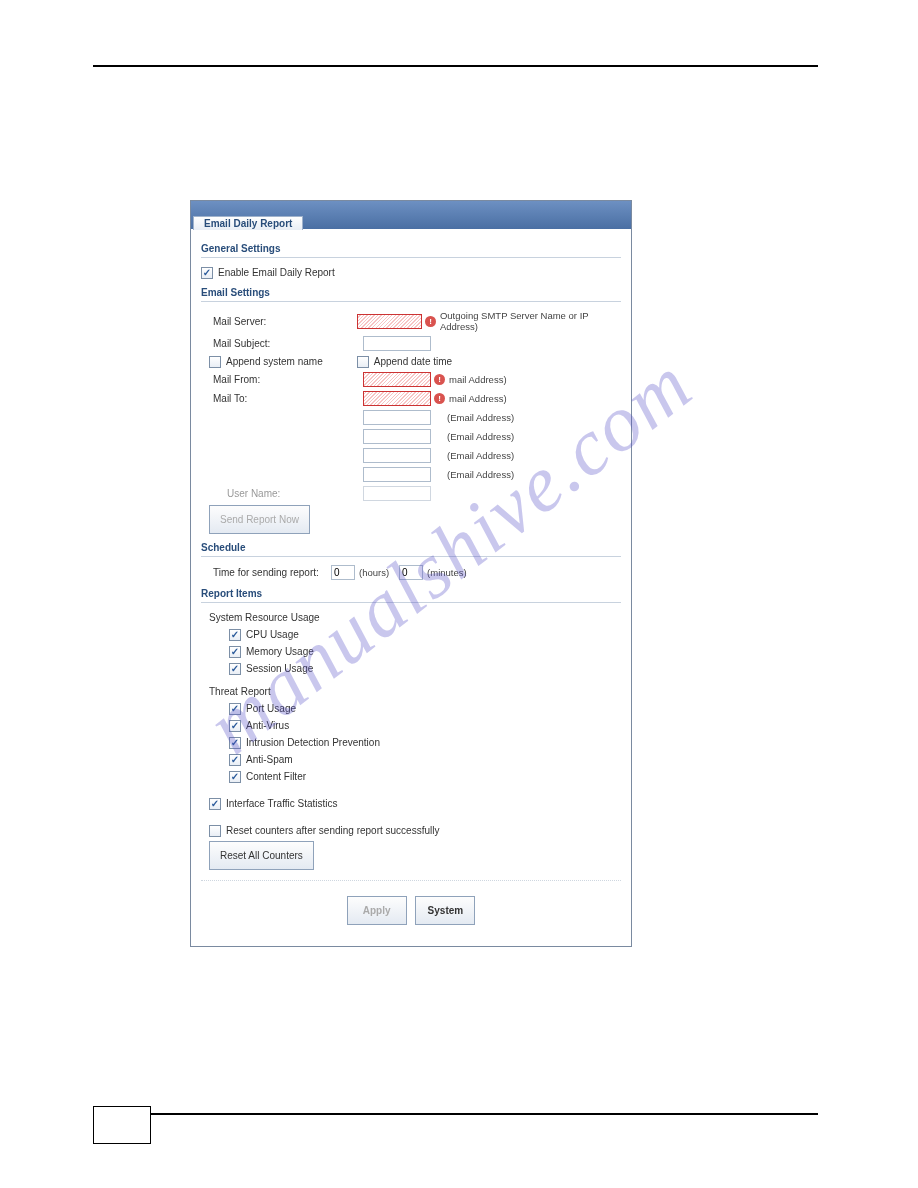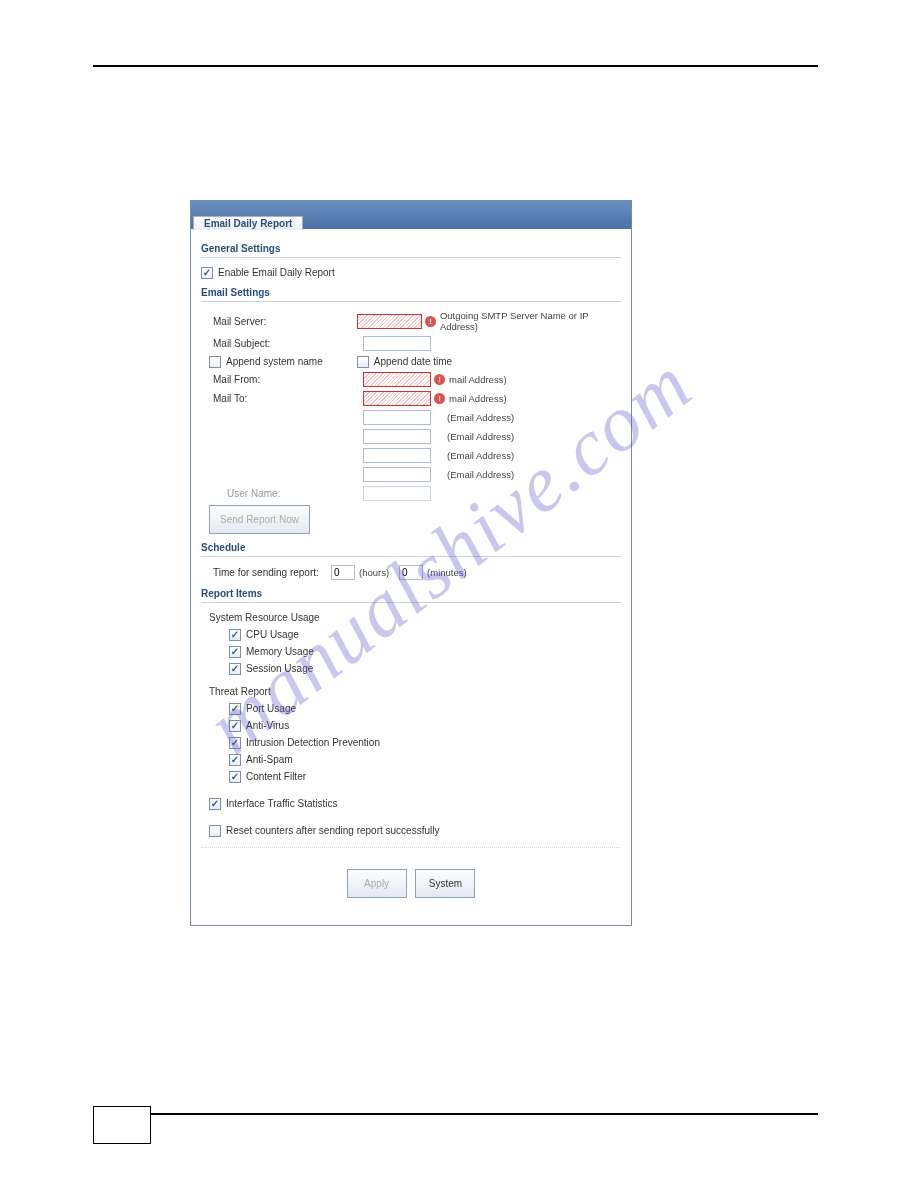--- a/index.html
+++ b/index.html
@@ -158,21 +158,21 @@
     color: #333;
     border-radius: 0;
   }
   .btn.disabled { color: #aaa; }
   .footer-btns {
     text-align: center;
     padding: 10px 0 4px 0;
     border-top: 1px dotted #cfd7e0;
     margin-top: 8px;
   }
-  .footer-btns .btn { width: 60px; margin: 11px 3px; }
+  .footer-btns .btn { width: 60px; margin: 5px 3px; font-weight: bold; }
   .num-input {
     width: 24px; height: 15px;
     border: 1px solid #aebccc;
     font-size: 10px;
     text-align: left;
     padding: 0 2px;
   }
   .appendrow { padding-left: 8px; }
 </style>
 </head>
@@ -314,20 +314,23 @@
 
     <div class="row" style="padding-left:8px;margin-top:10px">
       <span class="cb checked"></span>
       <span>Interface Traffic Statistics</span>
     </div>
 
     <div class="row" style="padding-left:8px;margin-top:10px">
       <span class="cb"></span>
       <span>Reset counters after sending report successfully</span>
     </div>
+    <div class="row" style="padding-left:8px">
+      <span class="btn">Reset All Counters</span>
+    </div>
 
     <div class="footer-btns">
       <span class="btn disabled">Apply</span>
       <span class="btn">System</span>
     </div>
 
   </div>
 </div>
 
 </body></html>

